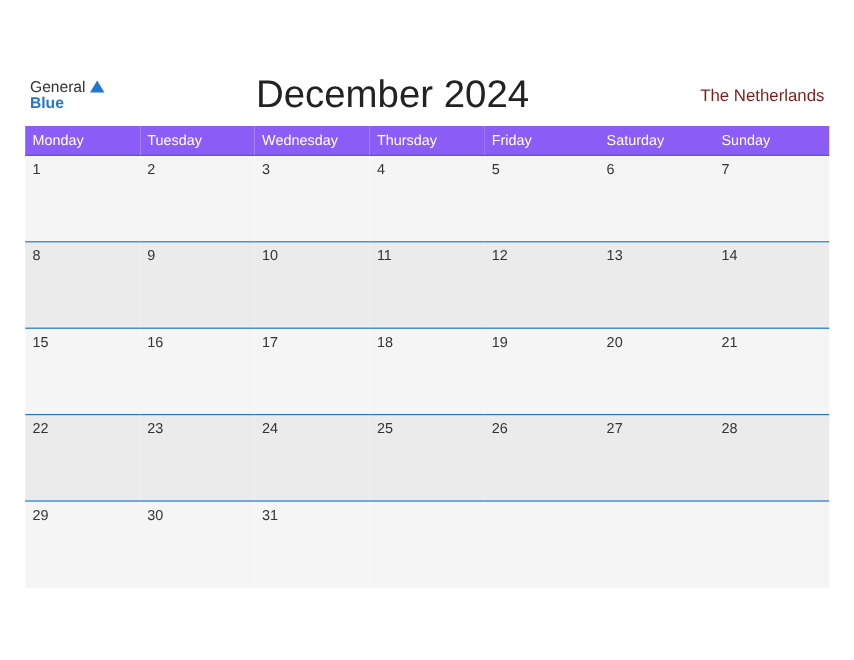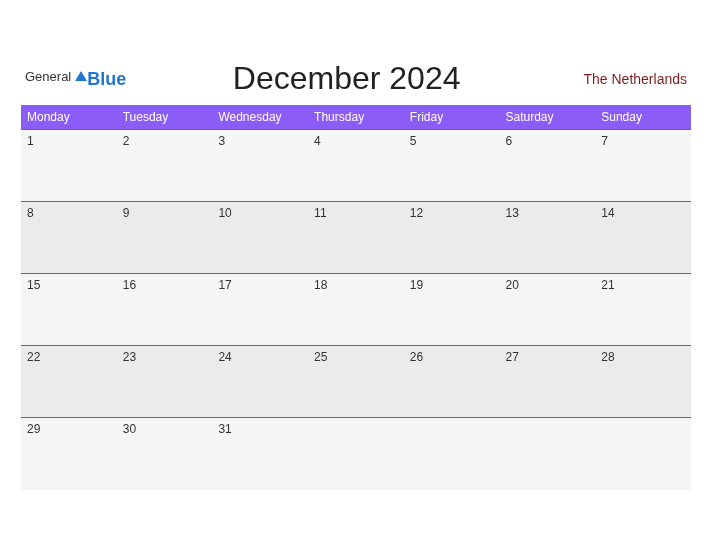--- a/index.html
+++ b/index.html
@@ -19,20 +19,21 @@
     }
     .calendar-header {
       display: flex;
       align-items: center;
       justify-content: space-between;
       margin-bottom: 8px;
       padding: 0 4px;
     }
     .logo {
       display: flex;
+      flex-direction: column;
       align-items: flex-start;
       line-height: 1;
     }
     .logo-triangle {
       display: inline-block;
       width: 0;
       height: 0;
       border-left: 6px solid transparent;
       border-right: 6px solid transparent;
       border-bottom: 10px solid #2176d2;
@@ -97,21 +98,21 @@
 </head>
 <body>
 
 <div class="calendar-wrapper">
   <div class="calendar-header">
     <div class="logo">
       <div class="logo-row">
         <span style="font-size:13px;color:#333;">General</span>
         <span class="logo-triangle"></span>
       </div>
-      <span style="font-size:18px;color:#2176d2;font-weight:bold;">Blue</span>
+      <span style="font-size:13px;color:#2176d2;font-weight:bold;">Blue</span>
     </div>
     <div class="calendar-title">December 2024</div>
     <div class="calendar-country">The Netherlands</div>
   </div>
 
   <table class="calendar-grid">
     <thead>
       <tr>
       <th>Monday</th>
           <th>Tuesday</th>

